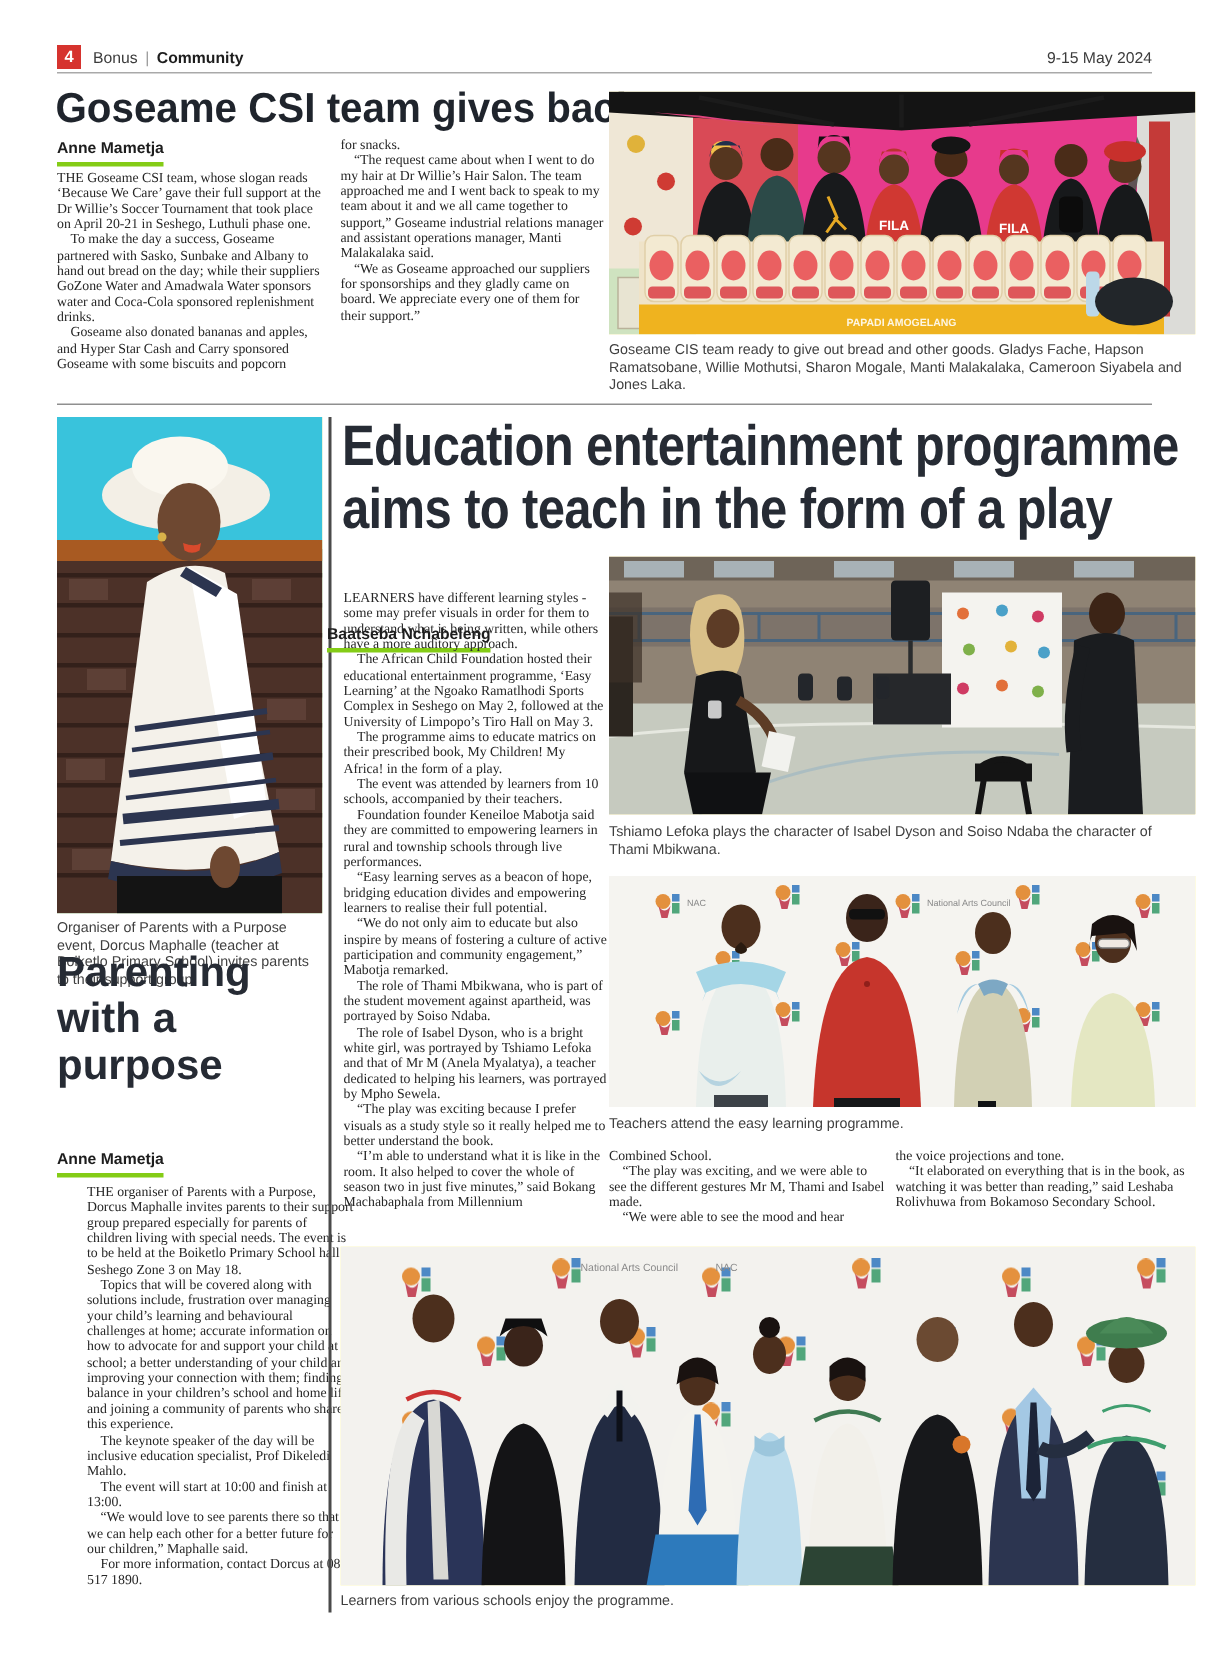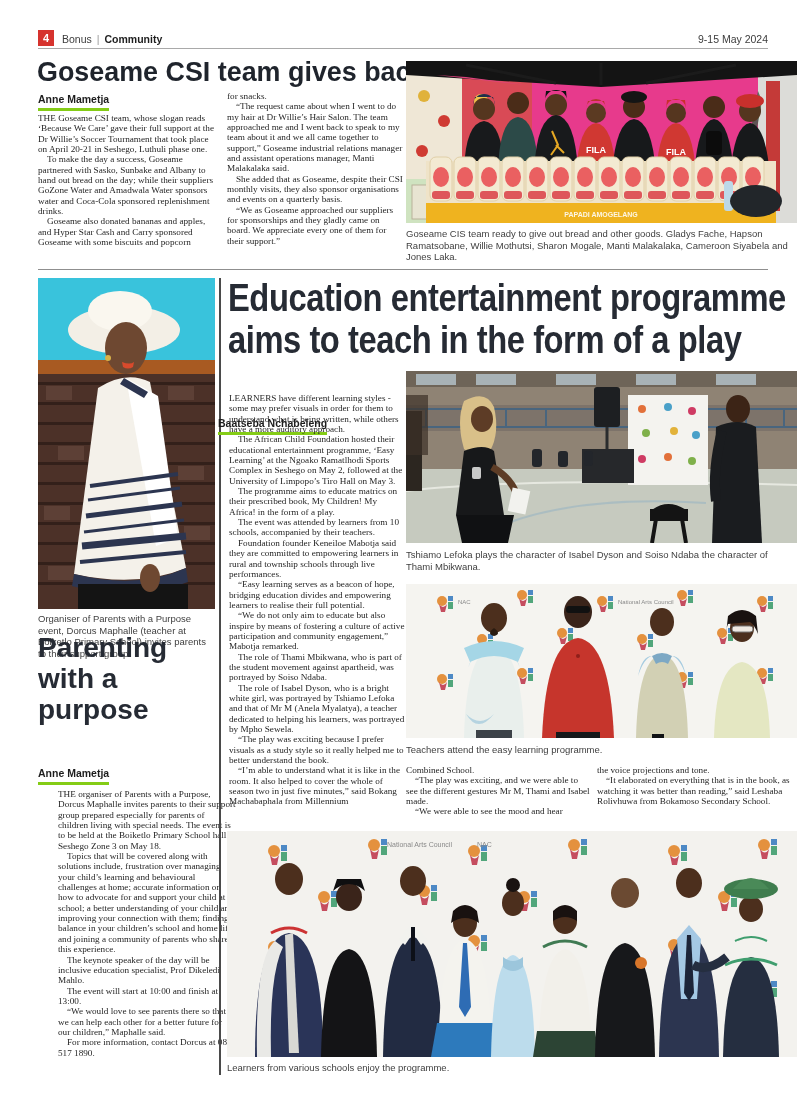--- a/index.html
+++ b/index.html
@@ -49,21 +49,20 @@
   <div class="headline h-goseame">Goseame CSI team gives back</div>
   <div class="byline" style="left:38px; top:93px;">Anne Mametja</div>
   <div class="body-col" style="left:38px; top:113px; width:178px; height:152px;">
       <p>THE Goseame CSI team, whose slogan reads ‘Because We Care’ gave their full support at the Dr Willie’s Soccer Tournament that took place on April 20-21 in Seshego, Luthuli phase one.</p>
       <p>To make the day a success, Goseame partnered with Sasko, Sunbake and Albany to hand out bread on the day; while their suppliers GoZone Water and Amadwala Water sponsors water and Coca-Cola sponsored replenishment drinks.</p>
       <p>Goseame also donated bananas and apples, and Hyper Star Cash and Carry sponsored Goseame with some biscuits and popcorn</p>
     </div>
   <div class="body-col" style="left:227px; top:91px; width:177px; height:178px;font-family:Liberation Serif, serif;">
       <p>for snacks.</p>
       <p>“The request came about when I went to do my hair at Dr Willie’s Hair Salon. The team approached me and I went back to speak to my team about it and we all came together to support,” Goseame industrial relations manager and assistant operations manager, Manti Malakalaka said.</p>
-      <p>She added that as Goseame, despite their CSI monthly visits, they also sponsor organisations and events on a quarterly basis.</p>
       <p>“We as Goseame approached our suppliers for sponsorships and they gladly came on board. We appreciate every one of them for their support.”</p>
     </div>
 
   <div class="photo" style="left:406px; top:61px; width:391px; height:162px;">
     <svg width="391" height="162" viewBox="0 0 391 162">
       <defs>
         <g id="loaf">
           <rect x="0" y="0" width="22" height="44" rx="6" fill="#f3ead2" stroke="#e0cfa8" stroke-width="1"></rect>
           <ellipse cx="11" cy="20" rx="8" ry="10" fill="#e8484e" opacity="0.85"></ellipse>
           <rect x="2" y="34" width="18" height="8" rx="3" fill="#d8323c" opacity="0.8"></rect>

